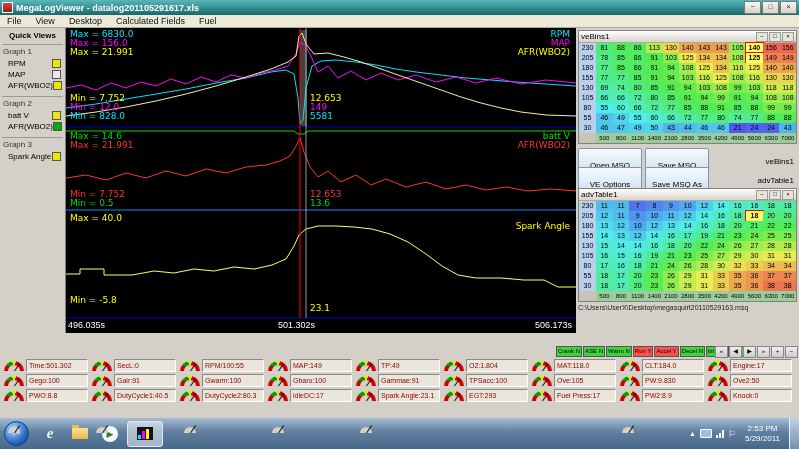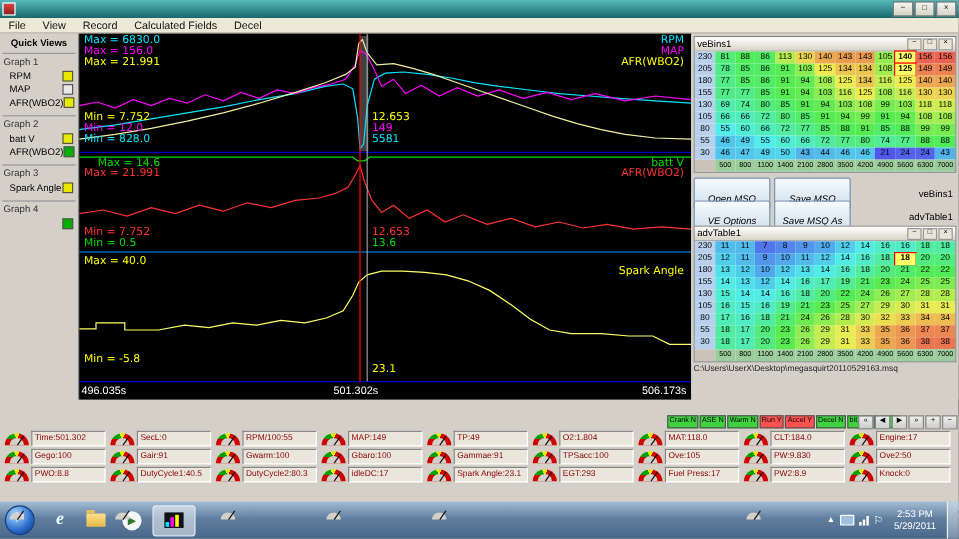--- a/index.html
+++ b/index.html
@@ -44,21 +44,21 @@
   .if-btns{margin-left:auto;display:flex;gap:1px;}
   .if-btn{width:10px;height:8px;font-size:6px;line-height:7px;text-align:center;background:#e8e4d8;border:1px solid #999;}
   .vt-row{display:flex;height:10px;}
   .vt-cell{flex:1;font-size:7px;line-height:10px;text-align:center;color:#000;overflow:hidden;}
   .vt-rowhead{width:17px;flex:none;background:#b8d0ec;}
   .vt-colhead{background:#9ccc9c;font-size:6px;}
   .vt-corner{width:17px;flex:none;background:#c8c4b8;}
   .vt-hl{outline:1px solid #f00;background:#ffff66 !important;font-weight:bold;}
   .btnrow{position:absolute;left:2px;width:219px;display:flex;gap:3px;align-items:center;}
   .msq-btn{height:16px;min-width:64px;background:linear-gradient(#f6fafd,#cfe0ef);border:1px solid #7a96b8;
-           border-radius:2px;font-size:8px;font-family:"Liberation Sans",sans-serif;padding:12px 4px;font-style:italic;}
+           border-radius:2px;font-size:8px;font-family:"Liberation Sans",sans-serif;padding:12px 4px;}
   .sel-label{margin-left:auto;font-size:8px;padding-right:3px;}
   .path-label{position:absolute;left:2px;font-size:7px;color:#222;white-space:nowrap;}
 
   
   .statusbar{position:absolute;left:0;top:333px;width:799px;height:12px;background:#d4d0c8;
              border-top:1px solid #fff;font-size:9px;font-weight:bold;padding-left:3px;box-sizing:border-box;}
   .indrow{position:absolute;left:0;top:345px;width:799px;height:13px;background:#d4d0c8;}
   .indwrap{position:absolute;left:556px;top:1px;display:flex;gap:1px;}
   .ind{height:9px;font-size:6px;line-height:9px;padding:0 1px;border:1px solid #555;white-space:nowrap;color:#000;}
   .ind.off{background:#3ed23e;}
@@ -108,33 +108,34 @@
   .clock{text-align:center;line-height:1.25;font-size:8px;padding:0 5px;}
   .show-desktop{width:9px;height:31px;background:linear-gradient(#c0d0e0,#7890aa);border-left:1px solid #e8f0f8;flex:none;}
 </style>
 </head>
 <body>
 
 <div id="screen">
 
   <div class="titlebar">
     <span class="app-icon"></span>
+    <span>MegaLogViewer - datalog201105291617.xls</span>
     <span class="tb-btns" id="tb-btns">
         <span class="tb-btn">−</span>
         <span class="tb-btn">□</span>
         <span class="tb-btn">×</span>
       </span>
   </div>
 
   <div class="menubar" id="menubar">
       <span class="menu-item">File</span>
       <span class="menu-item">View</span>
-      <span class="menu-item">Record</span>
+      <span class="menu-item">Desktop</span>
       <span class="menu-item">Calculated Fields</span>
-      <span class="menu-item">Decel</span>
+      <span class="menu-item">Fuel</span>
     </div>
 
   <div class="sidebar" id="sidebar">
     <div class="qv-title">Quick Views</div>
   <div class="qv-group">
         <div class="qv-group-label">Graph 1</div>
         <div class="qv-item">
           <span>RPM</span>
           <span class="qv-swatch" style="background: rgb(232, 232, 0);"></span>
         </div>
@@ -156,27 +157,20 @@
         <div class="qv-item">
           <span>AFR(WBO2)</span>
           <span class="qv-swatch" style="background: rgb(0, 176, 0);"></span>
         </div>
       </div>
       <div class="qv-group">
         <div class="qv-group-label">Graph 3</div>
         <div class="qv-item">
           <span>Spark Angle</span>
           <span class="qv-swatch" style="background: rgb(232, 232, 0);"></span>
-        </div>
-      </div>
-      <div class="qv-group">
-        <div class="qv-group-label">Graph 4</div>
-        <div class="qv-item">
-          <span></span>
-          <span class="qv-swatch" style="background: rgb(0, 176, 0);"></span>
         </div>
       </div>
     </div>
 
   <div class="graph">
     <svg width="510" height="305">
       <rect x="234" y="2" width="7" height="96" fill="#ffffff" opacity="0.25"></rect>
       <line x1="0" y1="99" x2="510" y2="99" stroke="#0000c8"></line>
       <line x1="0" y1="182" x2="510" y2="182" stroke="#0090ff"></line>
       <line x1="0" y1="290" x2="510" y2="290" stroke="#0000c8"></line>
@@ -203,21 +197,21 @@
         <span style="color: rgb(255, 255, 0);">Min = 7.752</span>
         <span style="color: rgb(255, 0, 255);">Min = 12.0</span>
         <span style="color: rgb(0, 229, 255);">Min = 828.0</span>
       </div>
     <div class="gstack" id="g-s1-cur" style="left:244px;top:66px">
         <span style="color: rgb(255, 255, 0);">12.653</span>
         <span style="color: rgb(255, 0, 255);">149</span>
         <span style="color: rgb(0, 229, 255);">5581</span>
       </div>
     <div class="gstack" id="g-s2-max" style="left:4px;top:104px">
-        <span style="color: rgb(0, 221, 0); text-align: right;">Max = 14.6</span>
+        <span style="color: rgb(0, 221, 0);">Max = 14.6</span>
         <span style="color: rgb(255, 51, 51);">Max = 21.991</span>
       </div>
     <div class="gstack right" id="g-s2-leg" style="right:6px;top:104px">
         <span style="color: rgb(0, 221, 0);">batt V</span>
         <span style="color: rgb(255, 51, 51);">AFR(WBO2)</span>
       </div>
     <div class="gstack" id="g-s2-min" style="left:4px;top:162px">
         <span style="color: rgb(255, 51, 51);">Min = 7.752</span>
         <span style="color: rgb(0, 221, 0);">Min = 0.5</span>
       </div>

